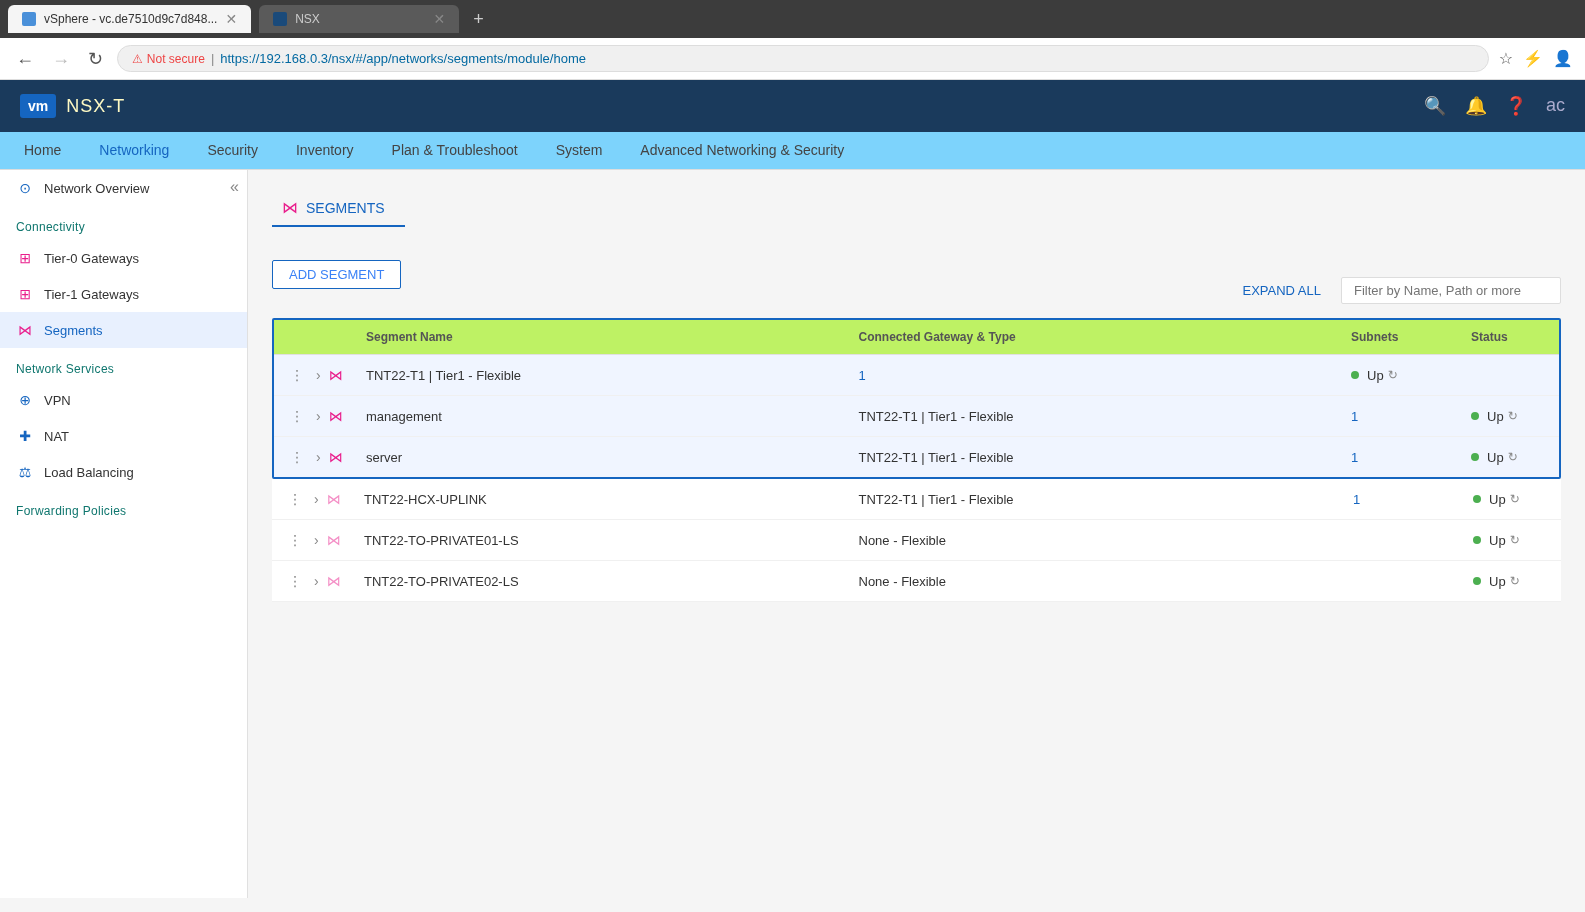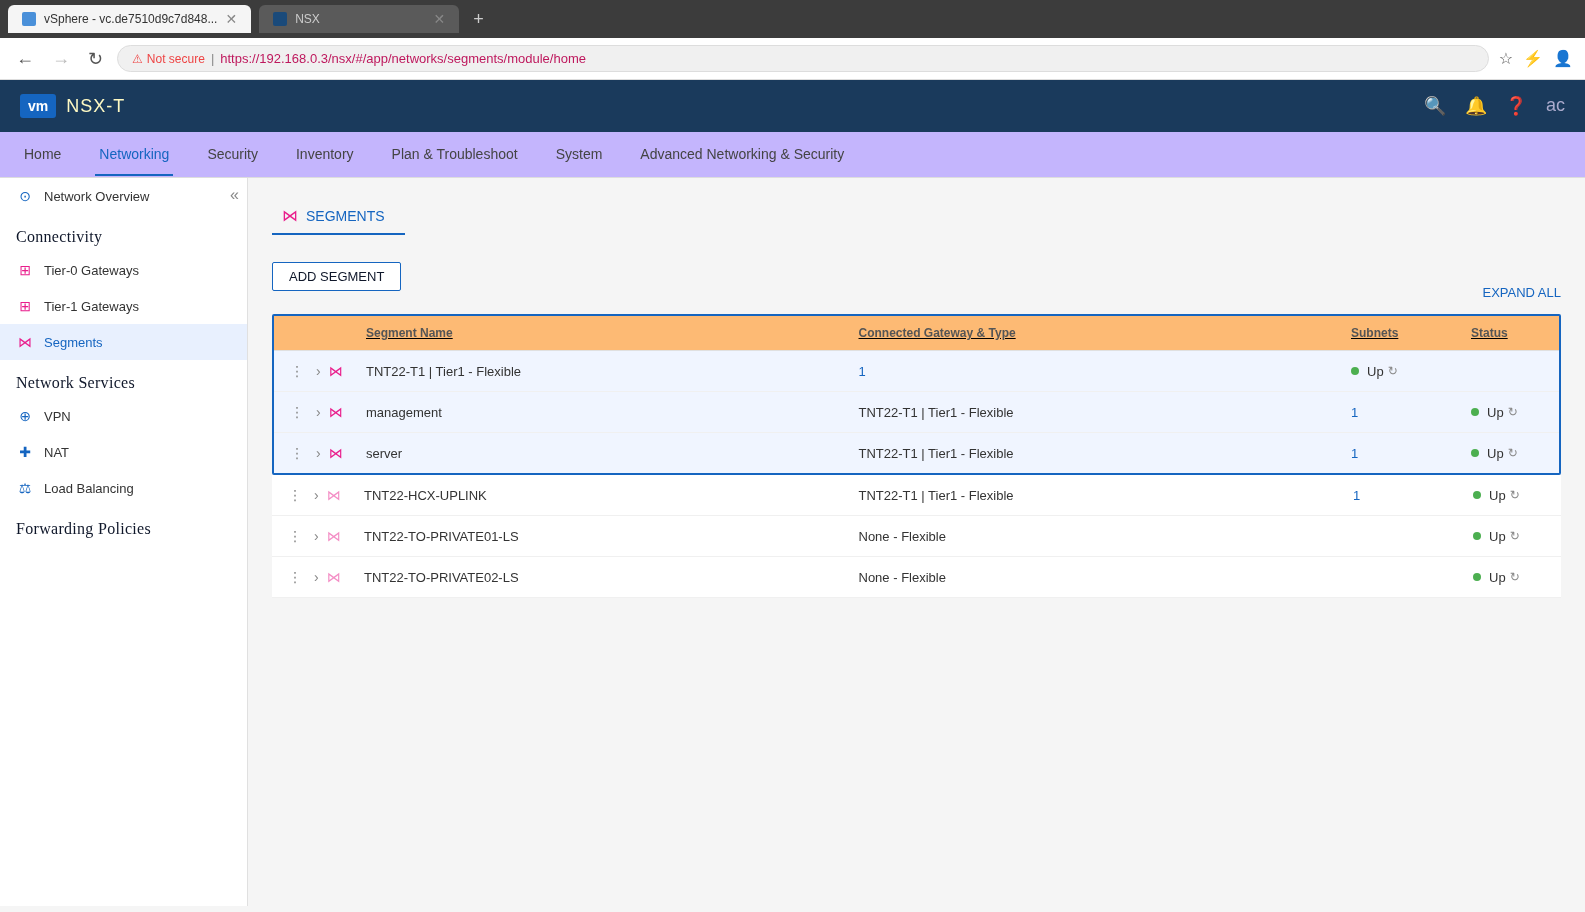--- a/index.html
+++ b/index.html
@@ -13,68 +13,68 @@
     .tab-favicon.nsx { background: #1a4a7a; }
     .tab-close { margin-left: auto; color: #888; cursor: pointer; font-size: 14px; }
     .tab-new { background: none; border: none; color: #ccc; font-size: 18px; cursor: pointer; padding: 0 6px; }
 
     
     .address-bar { background: #fff; height: 42px; display: flex; align-items: center; padding: 0 12px; gap: 10px; border-bottom: 1px solid #ddd; }
     .nav-btn { background: none; border: none; color: #555; font-size: 18px; cursor: pointer; padding: 4px; }
     .nav-btn:disabled { color: #bbb; cursor: default; }
     .address-input { flex: 1; background: #f0f0f0; border: 1px solid #ddd; border-radius: 20px; padding: 5px 14px; font-size: 13px; color: #333; display: flex; align-items: center; gap: 6px; }
     .not-secure { color: #e44; font-size: 12px; display: flex; align-items: center; gap: 4px; }
-    .url-text { color: #be185d; font-size: 13px; }
+    .url-text { color: #0369a1; font-size: 13px; }
     .address-icons { display: flex; gap: 10px; color: #555; font-size: 16px; }
 
     
     .app-header { background: #1a3a5c; height: 52px; display: flex; align-items: center; padding: 0 20px; justify-content: space-between; }
     .app-logo { display: flex; align-items: center; gap: 10px; }
     .vm-logo { background: #1565c0; color: white; font-weight: bold; font-size: 14px; padding: 4px 8px; border-radius: 3px; }
     .app-title { color: #fef9c3; font-size: 18px; font-weight: 400; letter-spacing: 1px; }
     .header-icons { display: flex; gap: 18px; color: #aac; font-size: 18px; }
 
     
-    .nav-tabs { background: #c4b5fd; border-bottom: 1px solid #ddd; display: flex; align-items: center; padding: 0 20px; height: 46px; gap: 30px; }
+    .nav-tabs { background: #7dd3fc; border-bottom: 1px solid #ddd; display: flex; align-items: center; padding: 0 20px; height: 38px; gap: 30px; }
     .nav-tab { padding: 12px 4px; font-size: 14px; color: #444; cursor: pointer; border-bottom: 2px solid transparent; text-decoration: none; }
     .nav-tab.active { color: #1565c0; border-bottom: 2px solid #1565c0; font-weight: 500; }
 
     
     .main-layout { display: flex; height: calc(912px - 38px - 42px - 58px - 46px); }
 
     
     .sidebar { width: 248px; background: #fff; border-right: 1px solid #e0e0e0; overflow-y: auto; position: relative; }
     .sidebar-collapse { position: absolute; right: 8px; top: 8px; color: #888; cursor: pointer; font-size: 16px; }
-    .sidebar-section-label { font-size: 16px; color: #0f172a; padding: 14px 16px 6px; font-weight: 500; letter-spacing: 0.3px; font-family: Liberation Serif, serif; }
+    .sidebar-section-label { font-size: 12px; color: #0f766e; padding: 14px 16px 6px; font-weight: 500; letter-spacing: 0.3px; }
     .sidebar-item { display: flex; align-items: center; gap: 10px; padding: 9px 16px; cursor: pointer; color: #333; font-size: 13px; }
     .sidebar-item.active { background: #e8f0fe; color: #1565c0; font-weight: 500; }
     .sidebar-icon { width: 18px; height: 18px; display: flex; align-items: center; justify-content: center; font-size: 14px; }
     .sidebar-icon.pink { color: #e91e8c; }
     .sidebar-icon.blue { color: #1565c0; }
 
     
     .content { flex: 1; padding: 20px 24px; background: #f5f5f5; overflow-y: auto; }
 
     
     .content-tabs { display: flex; align-items: center; gap: 0; margin-bottom: 18px; }
     .content-tab { display: flex; align-items: center; gap: 8px; padding: 8px 20px 8px 10px; cursor: pointer; color: #555; font-size: 14px; border-bottom: 2px solid transparent; }
     .content-tab.active { color: #1565c0; border-bottom: 2px solid #1565c0; }
     .tab-icon { color: #e91e8c; font-size: 16px; }
 
     
     .toolbar { display: flex; align-items: center; justify-content: space-between; margin-bottom: 14px; }
-    .add-segment-btn { border: 1.5px solid #1565c0; background: #fff; color: #0f172a; padding: 6px 16px; font-size: 13px; cursor: pointer; border-radius: 2px; font-weight: 500; }
+    .add-segment-btn { border: 1.5px solid #1565c0; background: #fff; color: #3b82f6; padding: 6px 16px; font-size: 13px; cursor: pointer; border-radius: 2px; font-weight: 500; }
     .toolbar-right { display: flex; align-items: center; gap: 20px; margin-top: 32px; }
     .expand-all { color: #1565c0; font-size: 13px; cursor: pointer; font-weight: 500; }
     .filter-input { border: 1px solid #ddd; padding: 5px 12px; font-size: 13px; color: #999; width: 220px; border-radius: 2px; background: #fff; }
 
     
     .segments-table { background: #fff; border: 2px solid #1565c0; border-radius: 2px; width: 100%; }
     .table-below { background: #fff; width: 100%; margin-top: 0; border: none; }
-    .table-header { display: grid; grid-template-columns: 80px 1fr 1fr 120px 100px; background: #fdba74; border-bottom: 1px solid #e0e0e0; padding: 10px 0; text-decoration: underline; }
+    .table-header { display: grid; grid-template-columns: 80px 1fr 1fr 120px 100px; background: #bef264; border-bottom: 1px solid #e0e0e0; padding: 10px 0; }
     .th { font-size: 12px; color: #555; font-weight: 600; padding: 0 12px; }
     .table-row { display: grid; grid-template-columns: 80px 1fr 1fr 120px 100px; border-bottom: 1px solid #f0f0f0; padding: 10px 0; align-items: center; }
     .table-row:last-child { border-bottom: none; }
     .table-row.highlighted { background: #f0f5ff; }
     .td { padding: 0 12px; font-size: 13px; color: #333; }
     .row-actions { display: flex; align-items: center; gap: 4px; }
     .row-btn { background: none; border: none; cursor: pointer; color: #888; font-size: 14px; padding: 2px 4px; }
     .segment-icon { color: #e91e8c; font-size: 14px; }
     .status-dot { width: 8px; height: 8px; border-radius: 50%; background: #4caf50; display: inline-block; margin-right: 4px; }
     .status-cell { display: flex; align-items: center; gap: 4px; }
@@ -194,20 +194,21 @@
       <div class="content-tab active">
         <span class="tab-icon">⋈</span>
         <span>SEGMENTS</span>
       </div>
     </div>
 
     <div class="toolbar">
       <button class="add-segment-btn">ADD SEGMENT</button>
       <div class="toolbar-right">
         <span class="expand-all">EXPAND ALL</span>
+        <input class="filter-input" type="text" placeholder="Filter by Name, Path or more" style="">
       </div>
     </div>
 
     <div class="segments-table">
       <div class="table-header">
         <div class="th"></div>
         <div class="th">Segment Name</div>
         <div class="th">Connected Gateway &amp; Type</div>
         <div class="th">Subnets</div>
         <div class="th">Status</div>

